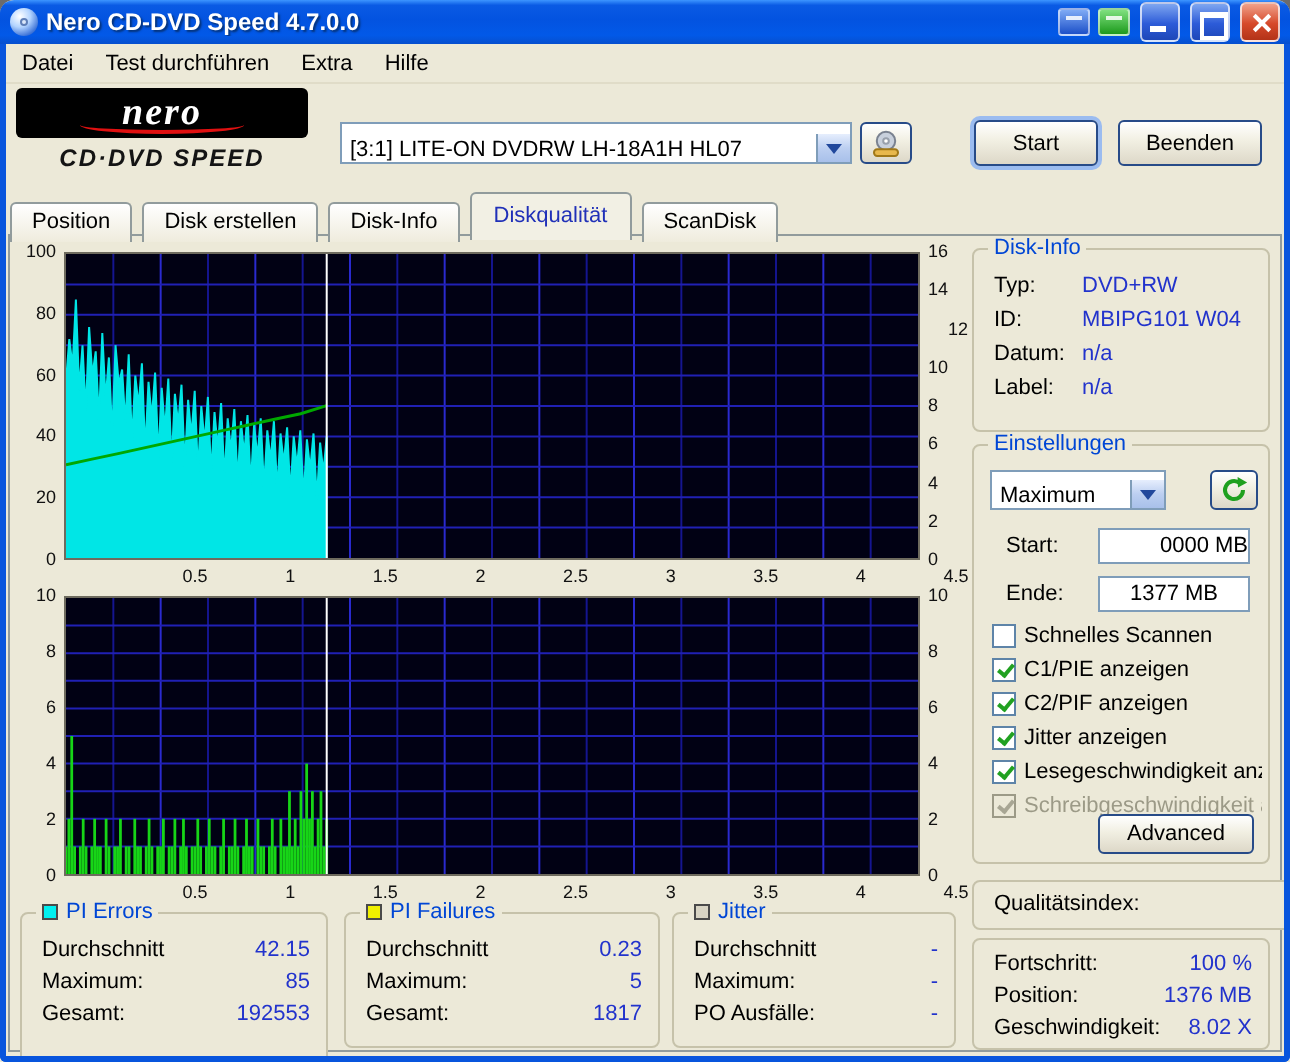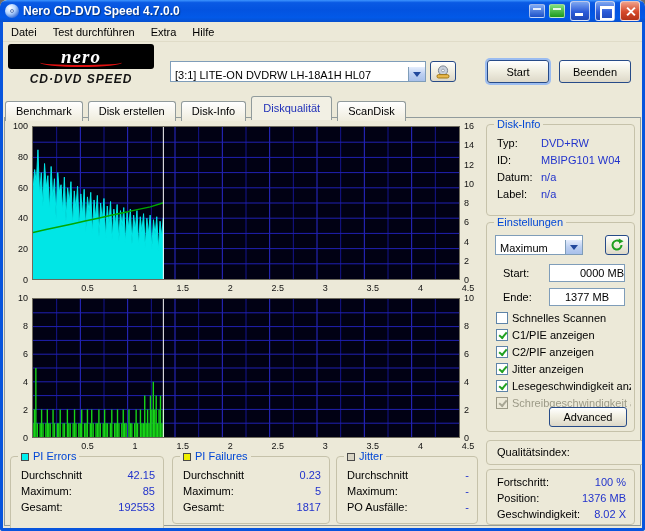--- a/index.html
+++ b/index.html
@@ -55,21 +55,21 @@
   #chartA{top:126px;height:170px}
   #chartB{top:298px;height:156px}
   .plot{position:absolute;left:24px;top:0;width:428px;height:154px;border:1px solid #6E6B5E;background:#010114}
   #chartB .plot{height:140px}
   .plot svg{position:absolute;inset:0;width:100%;height:100%}
   .yl{position:absolute;top:0;width:22px;height:154px}
   #chartB .yl{height:140px}
   .yl.left{left:0}.yl.right{left:454px;width:16px}
   .yl span{position:absolute;transform:translateY(-50%);font-size:9px;color:#111;line-height:1}
   .yl.left span{right:2px}.yl.right span{left:2px}
-  .xl{position:absolute;left:32px;width:428px;height:13px}
+  .xl{position:absolute;left:42px;width:428px;height:13px}
   #chartA .xl{top:156px}#chartB .xl{top:142px}
   .xl span{position:absolute;top:1px;transform:translateX(-50%);font-size:9px;color:#111}
 
   
   .grp{position:absolute;border:1px solid #C6C2AA;border-radius:4px;background:#ECE9D8;z-index:9}
   .gtitle{position:absolute;top:-7px;left:7px;background:#ECE9D8;padding:0 3px;color:#0046D5;white-space:nowrap}
   .kv{position:absolute;left:10px;right:8px;display:flex;white-space:nowrap}
   .kv .lab{color:#000}
   .kv .val{color:#2233CC}
   .kv.cols .lab{width:44px;flex:0 0 auto}
@@ -125,21 +125,21 @@
       <circle cx="8" cy="5.5" r="4.6" fill="#C8D0DC" stroke="#7A8290"></circle>
       <circle cx="8" cy="5.5" r="1.4" fill="#fff" stroke="#98A0AC"></circle>
       <rect x="2" y="9.6" width="12" height="3.4" rx="1.6" fill="#E8B84C" stroke="#A07818"></rect>
     </svg>
   </button>
 
   <button class="xpbtn btn-start">Start</button>
   <button class="xpbtn btn-quit">Beenden</button>
 
   <div class="tabs">
-    <span class="tab">Benchmark</span>
+    <span class="tab">Position</span>
     <span class="tab">Disk erstellen</span>
     <span class="tab">Disk-Info</span>
     <span class="tab on">Diskqualität</span>
     <span class="tab">ScanDisk</span>
   </div>
   <div class="page"></div>
 
   <div class="chart" id="chartA">
     <div class="yl left" id="chartA-left">
         <span style="top: 0%;">100</span>
@@ -179,21 +179,21 @@
           <line x1="0" y1="123.2" x2="428" y2="123.2" stroke="#2020B4" stroke-width="1"></line>
           <line x1="0" y1="138.6" x2="428" y2="138.6" stroke="#2020B4" stroke-width="1"></line>
           <polygon points="0,154 0,64.7 1.6578227848101266,43.1 3.315645569620253,57.0 4.97346835443038,23.1 6.631291139240506,69.3 8.289113924050634,46.2 9.94693670886076,80.1 11.604759493670887,37.0 13.262582278481013,61.6 14.920405063291136,49.3 16.578227848101267,84.7 18.236050632911393,40.0 19.89387341772152,73.9 21.551696202531645,52.4 23.209518987341774,92.4 24.867341772151903,46.2 26.525164556962025,66.2 28.182987341772154,58.5 29.840810126582273,86.2 31.498632911392406,50.8 33.156455696202535,95.5 34.81427848101265,61.6 36.472101265822786,77.0 38.12992405063291,55.4 39.78774683544304,100.1 41.445569620253174,64.7 43.10339240506329,83.2 44.76121518987342,60.1 46.41903797468355,103.2 48.07686075949367,67.8 49.734683544303806,89.3 51.39250632911392,63.1 53.05032911392405,106.3 54.70815189873419,70.8 56.36597468354431,86.2 58.023797468354424,66.2 59.681620253164546,107.8 61.33944303797468,73.9 62.99726582278481,92.4 64.65508860759495,69.3 66.31291139240507,110.9 67.97073417721519,77.0 69.6285569620253,95.5 71.28637974683545,72.4 72.94420253164557,112.4 74.60202531645571,80.1 76.25984810126582,98.6 77.91767088607594,75.5 79.57549367088608,114.0 81.2333164556962,83.2 82.89113924050635,100.1 84.54896202531646,78.5 86.20678481012658,115.5 87.86460759493671,84.7 89.52243037974684,101.6 91.18025316455697,81.6 92.8380759493671,117.0 94.4958987341772,86.2 96.15372151898734,103.2 97.81154430379746,83.2 99.46936708860761,118.6 101.12718987341773,89.3 102.78501265822784,104.7 104.44283544303798,84.7 106.1006582278481,120.1 107.75848101265824,90.9 109.41630379746837,106.3 111.07412658227848,87.8 112.73194936708862,121.7 114.38977215189874,92.4 116.04759493670885,107.8 117.70541772151898,89.3 119.36324050632909,123.2 121.02106329113926,93.9 122.67888607594936,109.3 124.33670886075949,90.9 125.99453164556962,124.7 127.65235443037973,95.5 129.3101772151899,110.9 130.968,92.4 130.968,154" fill="#00E6E6" stroke="#00E6E6" stroke-width="1"></polygon>
           <polyline points="0,106.8 13.096800000000002,103.9 26.193600000000004,101.1 39.2904,98.2 52.38720000000001,95.3 65.484,92.4 78.5808,89.5 91.6776,86.6 104.77440000000001,83.7 117.87120000000002,80.9 130.968,76.8" fill="none" stroke="#00A800" stroke-width="1.5"></polyline>
           <line x1="130.968" y1="0" x2="130.968" y2="154" stroke="#FFFFFF" stroke-width="1"></line>
         </svg>
       </div>
     <div class="yl right" id="chartA-right">
         <span style="top: 0%;">16</span>
         <span style="top: 12.5%;">14</span>
-        <span style="top: 25%;">12</span>
+        <span style="top: 25%; margin-left: 10px;">12</span>
         <span style="top: 37.5%;">10</span>
         <span style="top: 50%;">8</span>
         <span style="top: 62.5%;">6</span>
         <span style="top: 75%;">4</span>
         <span style="top: 87.5%;">2</span>
         <span style="top: 100%;">0</span>
       </div>
     <div class="xl" id="chartA-x">
         <span style="left: 11.1111%;">0.5</span>
         <span style="left: 22.2222%;">1</span>

